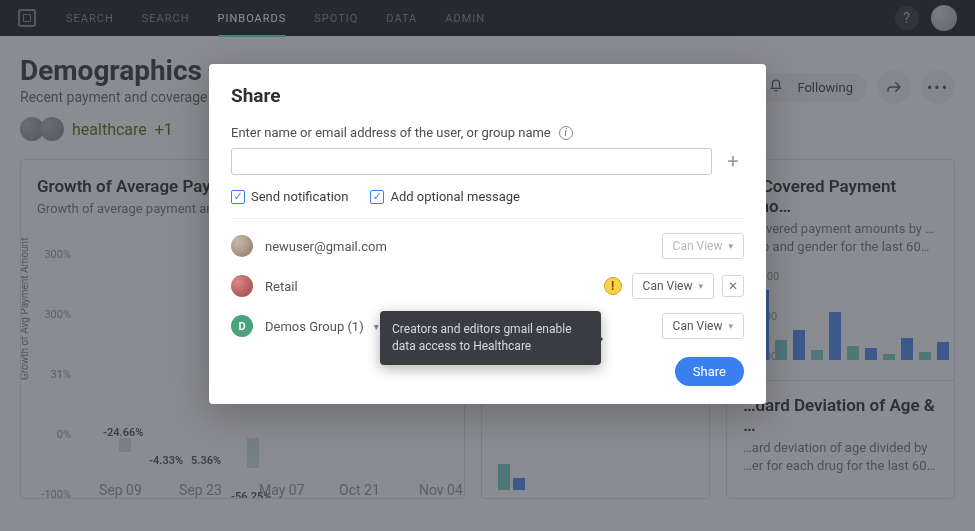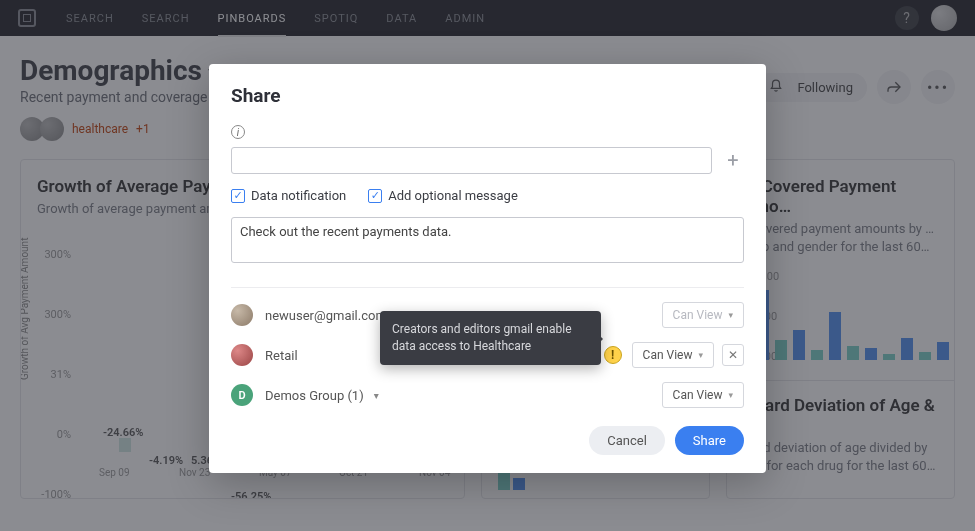--- a/index.html
+++ b/index.html
@@ -3,51 +3,51 @@
 <meta charset="utf-8">
 <style>
   * { box-sizing: border-box; margin: 0; padding: 0; font-family: -apple-system, BlinkMacSystemFont, "Segoe UI", Roboto, Helvetica, Arial, sans-serif; }
   body { width: 975px; height: 531px; overflow: hidden; background: #fff; position: relative; }
 
   
   .topnav { height: 36px; background: #222328; display: flex; align-items: center; padding: 0 18px; color: #8a8d94; font-size: 11px; letter-spacing: 1px; }
   .logo { width: 18px; height: 18px; border: 2px solid #8a8d94; border-radius: 3px; margin-right: 30px; position: relative; }
   .logo::after { content:""; position:absolute; top:3px; left:3px; right:3px; bottom:3px; border:1px solid #8a8d94; }
   .navitem { margin-right: 28px; cursor: pointer; }
-  .navitem.active { color: #fff; border-bottom: 2px solid #e5e5e5; padding-bottom: 10px; margin-bottom: -12px; }
+  .navitem.active { color: #fff; border-bottom: 2px solid #5eead4; padding-bottom: 10px; margin-bottom: -12px; }
   .navspacer { flex: 1; }
   .helpicon { width: 24px; height: 24px; border-radius: 50%; background:#3a3c42; color:#bbb; display:flex; align-items:center; justify-content:center; font-size:14px; margin-right:12px; cursor:pointer;}
   .avatar-top { width: 26px; height:26px; border-radius:50%; background: radial-gradient(circle at 30% 30%, #ddd, #aaa); }
 
   
   .page { padding: 18px 20px 0 20px; }
   .page-title-row { display:flex; align-items:center; }
   .page-title { font-size: 28px; font-weight: 700; color:#3d3f46; }
   .chev { margin-left:6px; color:#777; font-size:14px; }
   .page-sub { color:#6b6e76; font-size:14px; margin-top:2px; }
   .page-right { position:absolute; top:70px; right:20px; display:flex; align-items:center; gap:10px; }
   .follow-btn { background:#f3f3f5; border-radius:18px; padding:6px 14px; font-size:13px; color:#444; display:flex; align-items:center; gap:14px; }
   .icon-btn { width:34px; height:34px; border-radius:50%; background:#f3f3f5; display:flex; align-items:center; justify-content:center; color:#555; cursor:pointer;}
   .dots { letter-spacing:2px; }
 
   .meta-row { display:flex; align-items:center; gap:8px; margin-top:12px; }
   .meta-av { width:24px; height:24px; border-radius:50%; background:radial-gradient(circle at 30% 30%,#bbb,#888); }
   .meta-av.ov { margin-left:-12px; }
-  .meta-text { font-size:12px; color:#c2410c; }
+  .meta-text { font-size:16px; color:#4d7c0f; }
 
   
   .cards { display:flex; gap:16px; margin-top:18px; }
   .card { flex:1; background:#fff; border:1px solid #e4e5e9; border-radius:4px; padding:16px; min-height:340px; position:relative; overflow:hidden;}
   .card h3 { font-size:17px; color:#333; font-weight:600; }
   .card p { font-size:13px; color:#7a7d85; margin-top:4px; line-height:1.35; }
   .ytick { position:absolute; left:14px; font-size:11px; color:#999; width:36px; text-align:right; }
   .ylabel { position:absolute; left:-2px; top:220px; transform:rotate(-90deg); transform-origin:left top; font-size:10px; color:#888; white-space:nowrap;}
   .datalbl { position:absolute; font-size:11px; color:#555; font-weight:600;}
   .bar { position:absolute; width:12px; background:#cfe6e2; }
-  .xtick { position:absolute; bottom:20px; font-size:10px; color:#999;text-align:right; }
+  .xtick { position:absolute; bottom:0; font-size:14px; color:#999;text-align:right; }
 
   .bar-blue { background:#4f8ef0; }
   .bar-teal { background:#79d0c8; }
 
   
   .scrim { position:absolute; inset:0; background:rgba(44,46,54,0.55); }
 
   
   .modal { position:absolute; left:209px; top:64px; width:557px; background:#fff; border-radius:4px; box-shadow:0 10px 40px rgba(0,0,0,.25); padding:20px 22px 18px 22px; }
   .modal h2 { font-size:19px; font-weight:700; color:#2e3038; margin-bottom:18px;}
@@ -139,27 +139,27 @@
     <div class="card" style="flex:1.9">
       <h3>Growth of Average Payment</h3>
       <p>Growth of average payment amount by age group and gender</p>
       <span class="ylabel">Growth of Avg Payment Amount</span>
       <span class="ytick" style="top:88px">300%</span>
       <span class="ytick" style="top:148px">300%</span>
       <span class="ytick" style="top:208px">31%</span>
       <span class="ytick" style="top:268px">0%</span>
       <span class="ytick" style="top:328px">-100%</span>
       <span class="datalbl" style="left:82px; top:266px">-24.66%</span>
-      <span class="datalbl" style="left:128px; top:294px">-4.19%</span>
+      <span class="datalbl" style="left:128px; top:294px">-4.33%</span>
       <span class="datalbl" style="left:170px; top:294px">5.36%</span>
       <span class="datalbl" style="left:210px; top:330px">-56.25%</span>
       <div class="bar" style="left:98px; top:278px; height:14px"></div>
       <div class="bar" style="left:226px; top:278px; height:30px"></div>
       <span class="xtick" style="left:78px">Sep 09</span>
-      <span class="xtick" style="left:158px">Nov 23</span>
+      <span class="xtick" style="left:158px">Sep 23</span>
       <span class="xtick" style="left:238px">May 07</span>
       <span class="xtick" style="left:318px">Oct 21</span>
       <span class="xtick" style="left:398px">Nov 04</span>
     </div>
 
     <div class="card" style="flex:0.9">
       <div style="position:absolute; left:16px; bottom:8px;">
         <div style="display:flex; gap:3px; align-items:flex-end;">
           <div class="bar bar-teal" style="position:static; height:26px;"></div>
           <div class="bar bar-blue" style="position:static; height:12px;"></div>
@@ -196,39 +196,39 @@
     </div>
   </div>
 </div>
 
 <div class="scrim"></div>
 
 <div class="modal">
   <h2>Share</h2>
 
   <div class="label-row">
+    <span>Enter name or email address of the user, or group name</span>
     <span class="info-i">i</span>
   </div>
   <div class="input-row">
     <input class="text-input" type="text" style="">
     <div class="plus">+</div>
   </div>
 
   <div class="check-row">
     <label class="chk">
       <span class="chkbox">✓</span>
-      <span>Data notification</span>
+      <span>Send notification</span>
     </label>
     <label class="chk">
       <span class="chkbox">✓</span>
       <span>Add optional message</span>
     </label>
   </div>
 
-  <textarea class="msgbox" style="">Check out the recent payments data.</textarea>
 
   <hr class="hr">
 
   
   <div class="share-row">
     <div class="share-av"></div>
     <div class="share-name">newuser@gmail.com</div>
     <div class="perm disabled">
       <span>Can View</span>
         <span class="car">▾</span>
@@ -253,20 +253,19 @@
     <div class="share-name" style="flex:0 0 auto">Demos Group (1)</div>
     <span class="group-caret">▾</span>
     <div style="flex:1"></div>
     <div class="perm">
       <span>Can View</span>
         <span class="car">▾</span>
     </div>
   </div>
 
   <div class="modal-footer">
-    <button class="btn cancel">Cancel</button>
     <button class="btn primary">Share</button>
   </div>
 </div>
 
 <div class="tooltip">
   <span>Creators and editors gmail enable data access to Healthcare</span>
 </div>
 
 </body></html>

